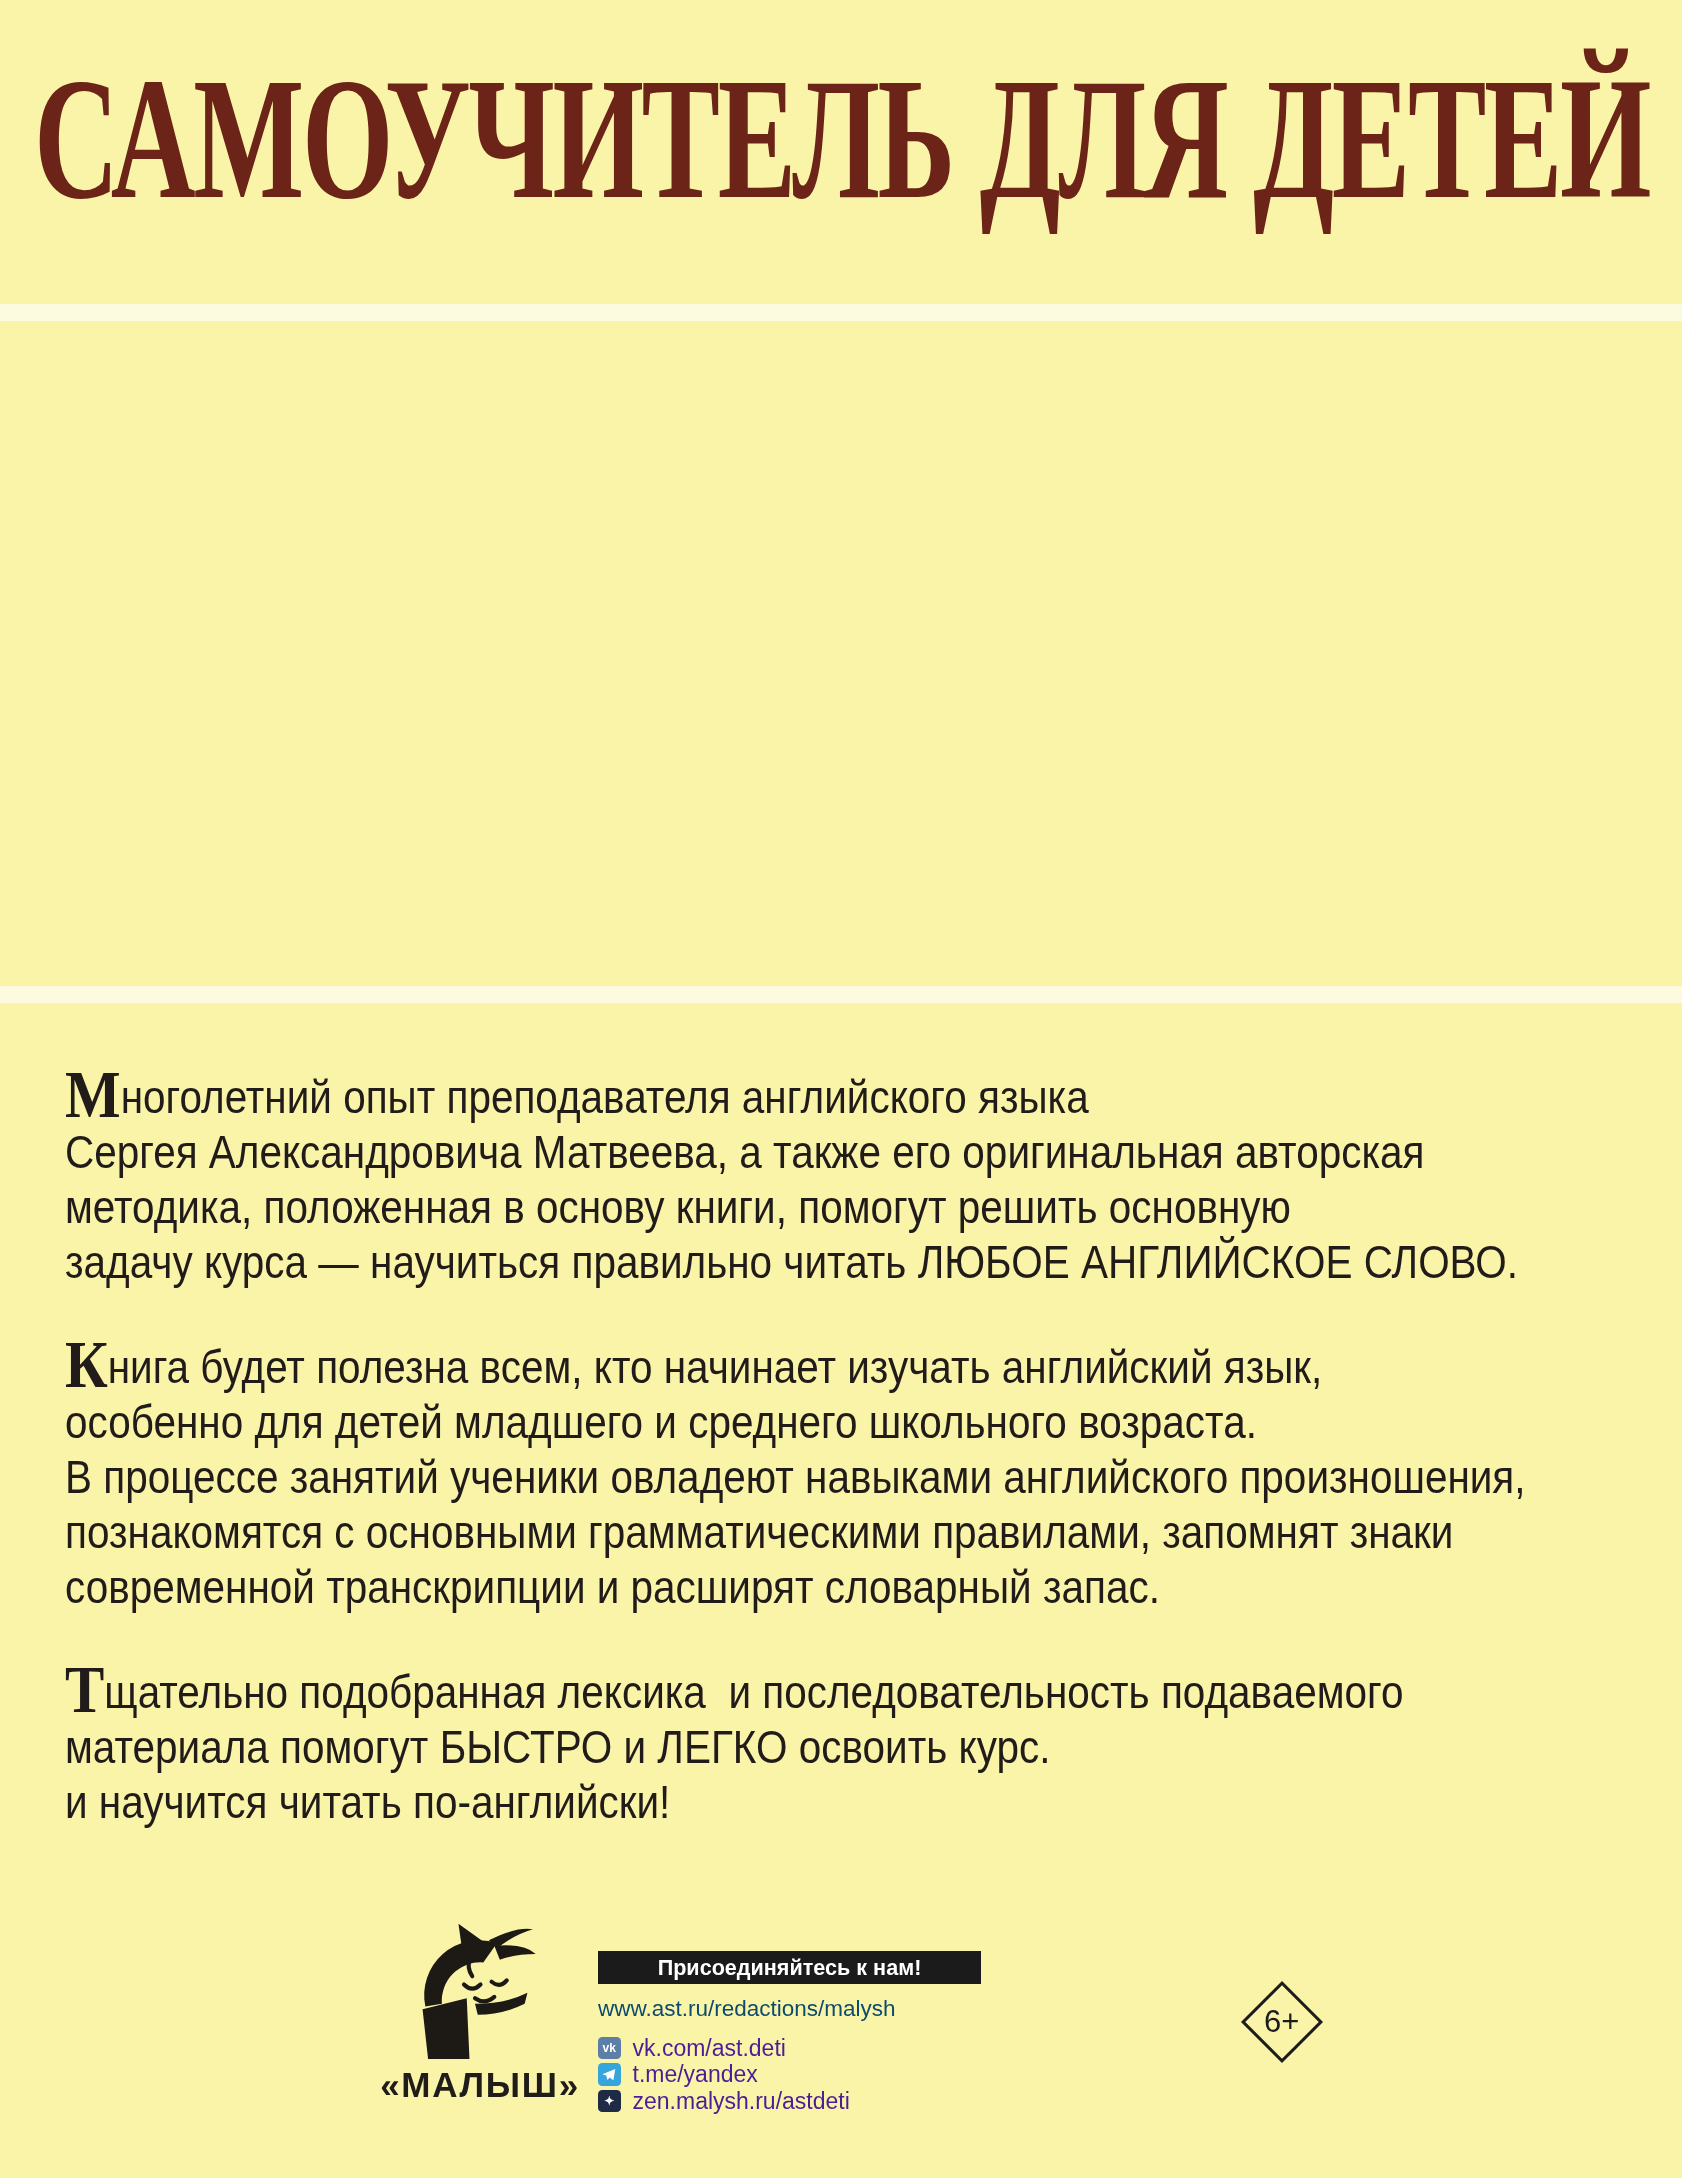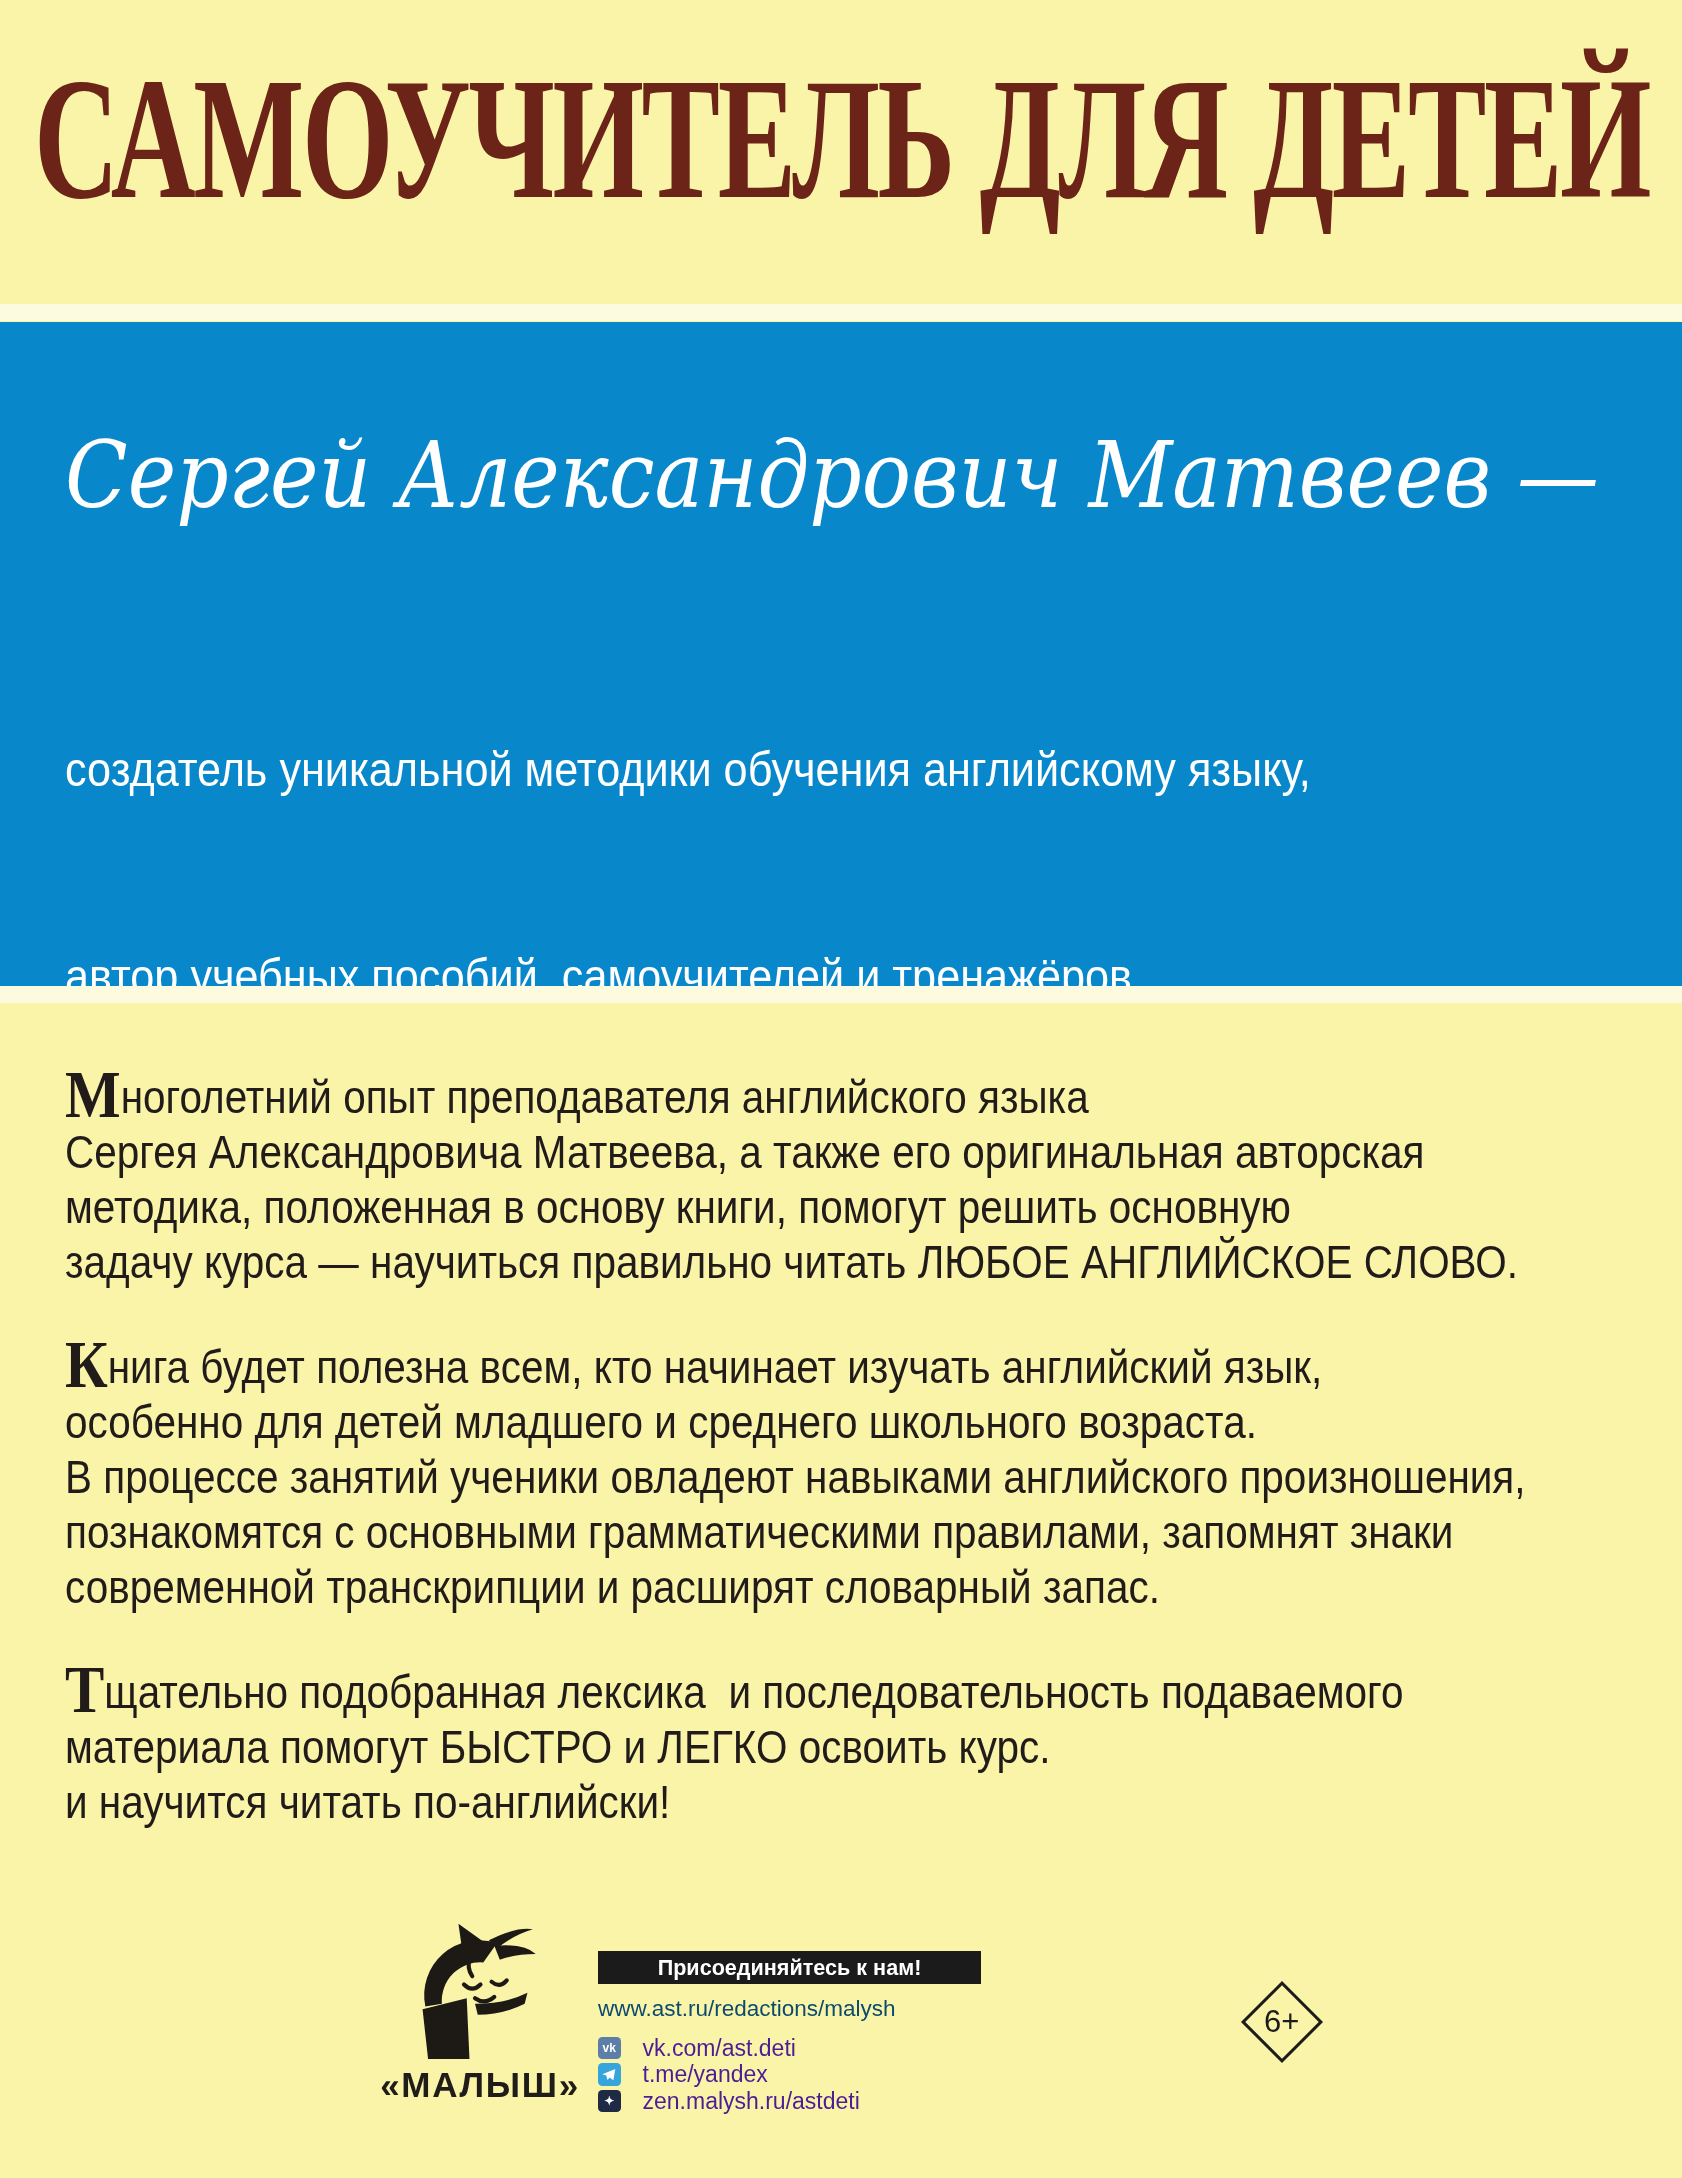--- a/index.html
+++ b/index.html
@@ -60,21 +60,21 @@
     font-weight:bold;font-size:35px;letter-spacing:1.7px;color:#1F1C1A;white-space:pre;
   }
   #join-col{position:absolute;left:598px;top:948px;width:346px;}
   #join-banner{
     width:383px;height:33px;background:#1B1B1B;color:#fff;
     display:flex;align-items:center;justify-content:center;
     font-size:21.6px;font-weight:bold;white-space:pre;
   }
   #site-url{margin-top:12px;font-size:22.5px;color:#0c4a6e;white-space:pre;}
   #links{margin-top:14px;}
-  .link-row{display:flex;align-items:center;height:24px;margin-bottom:2.6px;gap:22px;}
+  .link-row{display:flex;align-items:center;height:24px;margin-bottom:2.6px;gap:12px;}
   .sq-icon{
     width:22.5px;height:22.5px;border-radius:4.3px;flex:0 0 22.5px;
     display:flex;align-items:center;justify-content:center;
     color:#fff;font-weight:bold;font-size:12px;line-height:1;
   }
   .link-label{font-size:23px;color:#4c1d95;white-space:pre;}
 
   #barcode-box{
     position:absolute;left:952px;top:949px;width:259px;height:143px;
     background:#ffffff;text-align:center;
@@ -99,28 +99,20 @@
 <body>
 
 <div id="page" style="background-color: rgb(250, 244, 169);">
 
   <div class="band" id="band-top" style="background-color: rgb(250, 244, 169);">
     <div id="title" style="color: rgb(107, 36, 23);">САМОУЧИТЕЛЬ ДЛЯ ДЕТЕЙ</div>
   </div>
 
   <div class="band" id="strip-a" style="background-color: rgb(253, 251, 223);"></div>
 
-  <div class="band" id="band-blue" style="background-color: rgb(8, 135, 203);">
-    <div id="script-name">Сергей Александрович Матвеев —</div>
-    <div id="author-desc">
-      <div class="line">создатель уникальной методики обучения английскому языку,</div>
-      <div class="line">автор учебных пособий, самоучителей и тренажёров</div>
-      <div class="line">по английской грамматике, чтению и письму.</div>
-    </div>
-  </div>
 
   <div class="band" id="strip-b" style="background-color: rgb(253, 251, 223);"></div>
 
   <div class="band" id="band-main" style="background-color: rgb(250, 244, 169);">
 
     <div id="paragraphs" style="color: rgb(33, 28, 26);">
       <div class="para">
         <div class="line"><span class="dropcap">М</span><span>ноголетний опыт преподавателя английского языка</span></div>
         <div class="line">Сергея Александровича Матвеева, а также его оригинальная авторская</div>
         <div class="line">методика, положенная в основу книги, помогут решить основную</div>

